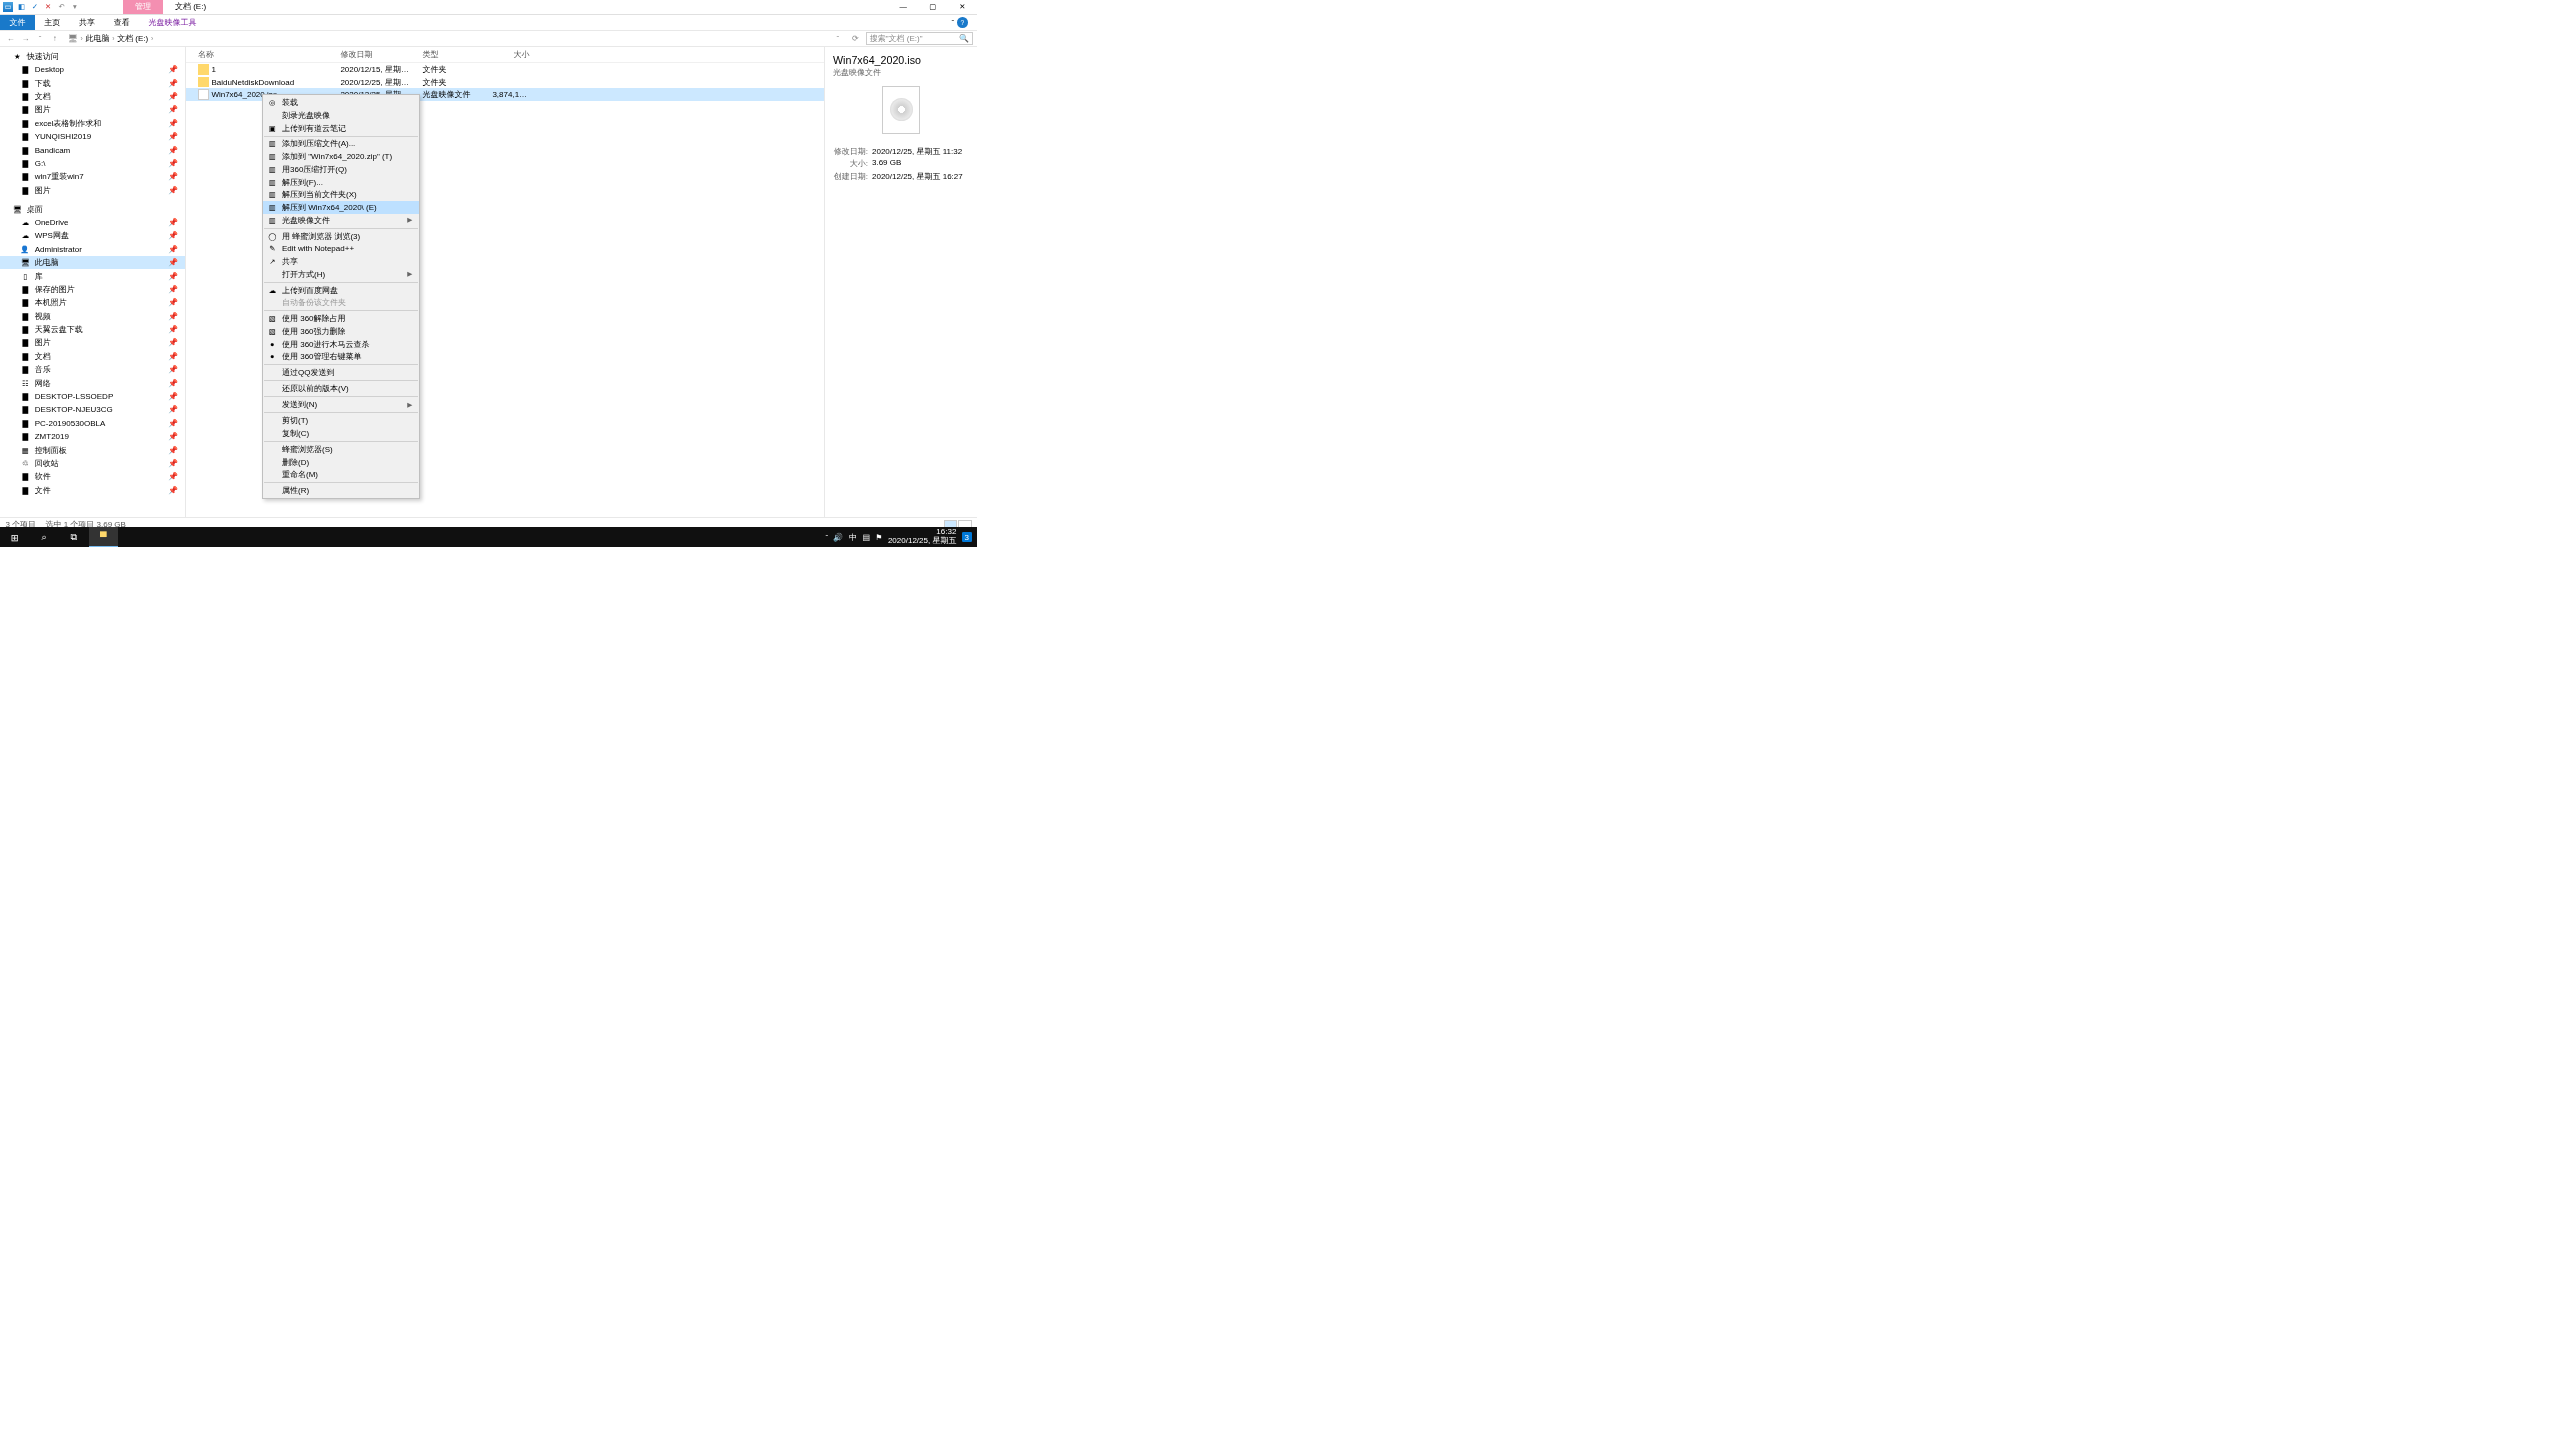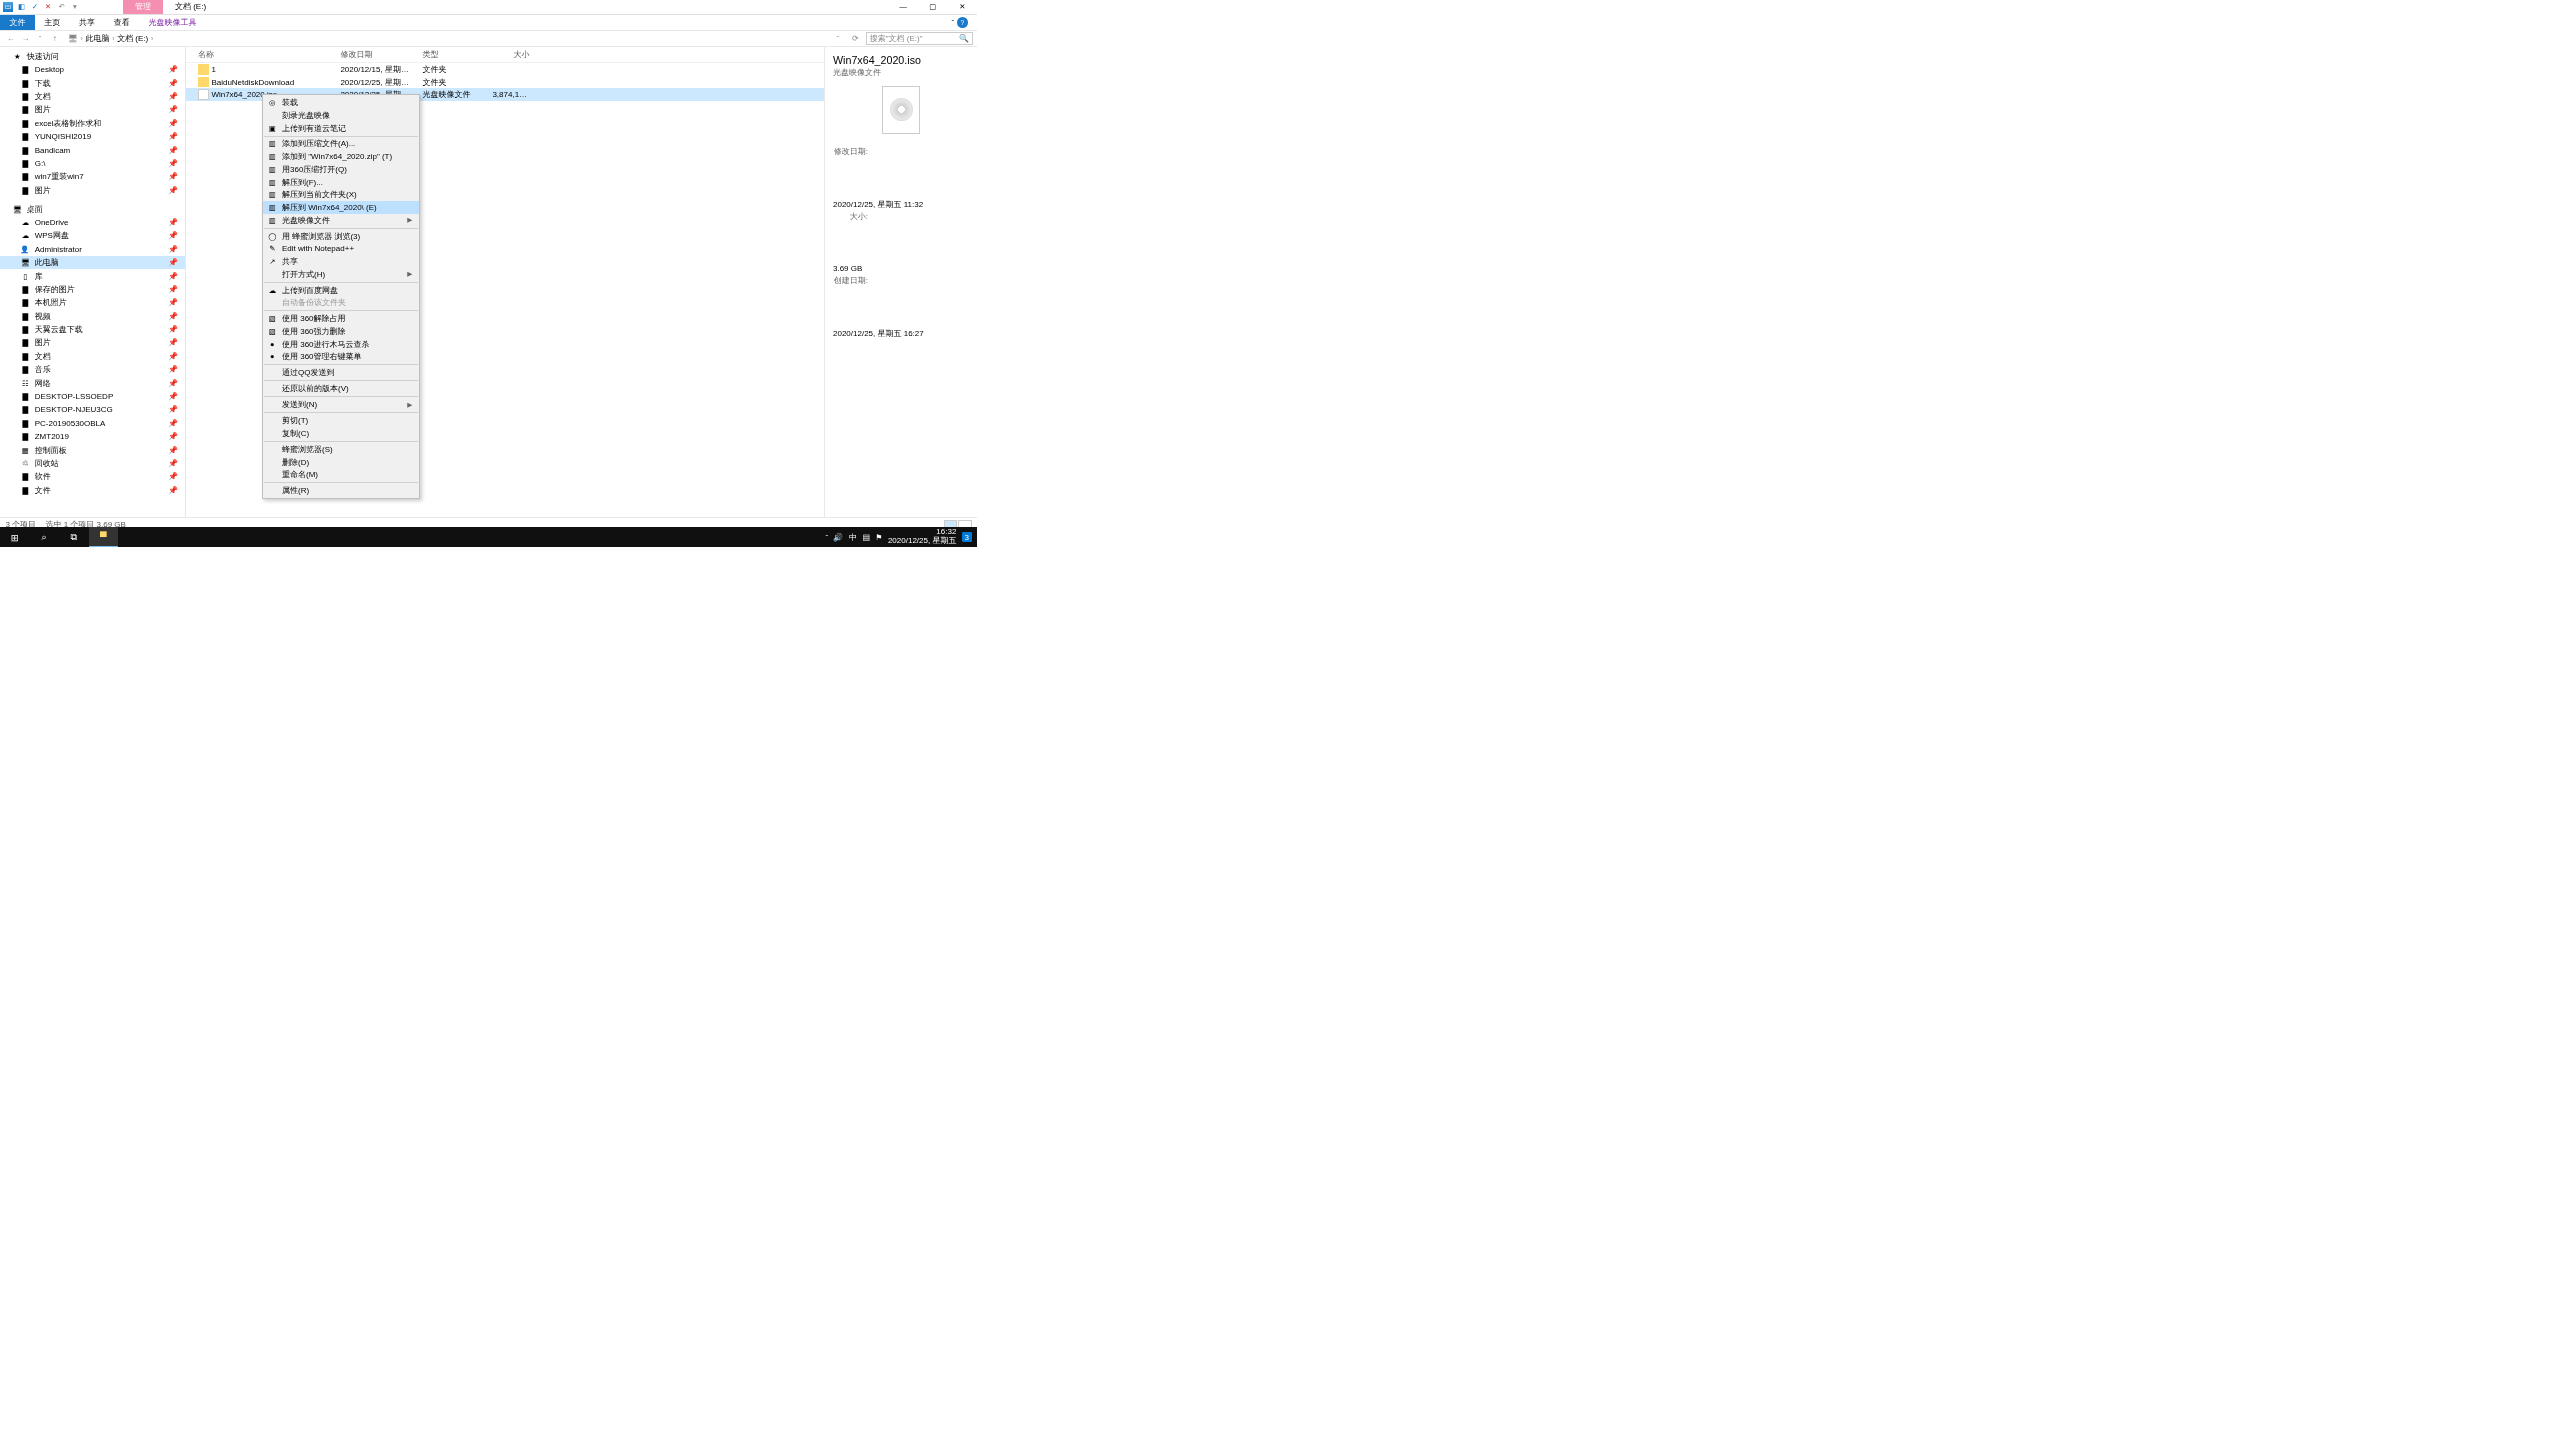--- a/index.html
+++ b/index.html
@@ -48,23 +48,23 @@
 .cell.name{width:149px; padding-left:12px; display:flex; align-items:center; gap:2.7px;}
 .cell.date{width:82px;} .cell.type{width:70px;} .cell.size{width:48px; text-align:right;}
 .fic{width:10.7px;height:10.7px;background:#ffd86b;display:inline-block;}
 .fic.file{background:#fff;border:0.7px solid #ccc;}
 
 .preview { width:153px; border-left:0.7px solid #e8e8e8; padding:6.7px 8px; }
 .pv-title { font-size:10.7px; margin-bottom:1.3px; }
 .pv-sub { color:#666; margin-bottom:8px; }
 .pv-thumb { width:38px; height:48px; border:0.7px solid #ccc; margin:0 auto 12px; display:flex; align-items:center; justify-content:center; }
 .pv-disc { width:23px; height:23px; border-radius:50%; background:radial-gradient(circle,#fff 20%,#d0d0d0 22%,#e8e8e8 60%,#bbb 100%); }
-.pv-row { display:flex; margin-bottom:1.3px;flex-direction:column; }
+.pv-row { display:flex; margin-bottom:1.3px; }
 .pv-row .k{width:35px; color:#666; text-align:right; margin-right:4px;}
-.pv-row .v{flex:1;margin-top:42px;}
+.pv-row .v{flex:1;}
 
 .status { height:14.8px; border-top:0.7px solid #e8e8e8; display:flex; align-items:center; padding:0 5.4px; gap:9.4px; color:#555;}
 .status .right{margin-left:auto; display:flex; gap:1.3px;}
 .view-btn{width:13.4px;height:10.7px;border:0.7px solid #ccc; background:#fff;}
 .view-btn.act{background:#cce8ff;}
 
 .ctx { position:absolute; left:262px; top:94px; width:158px; background:#f0f0f0; border:0.7px solid #bfbfbf; box-shadow:2px 2px 4px rgba(0,0,0,.2); padding:1.3px 0;}
 .ctx-item{height:12.7px; display:flex; align-items:center; padding-left:19px; padding-right:6.7px; position:relative;}
 .ctx-item.hl{background:#bde0ff;}
 .ctx-item.dis{color:#999;}

